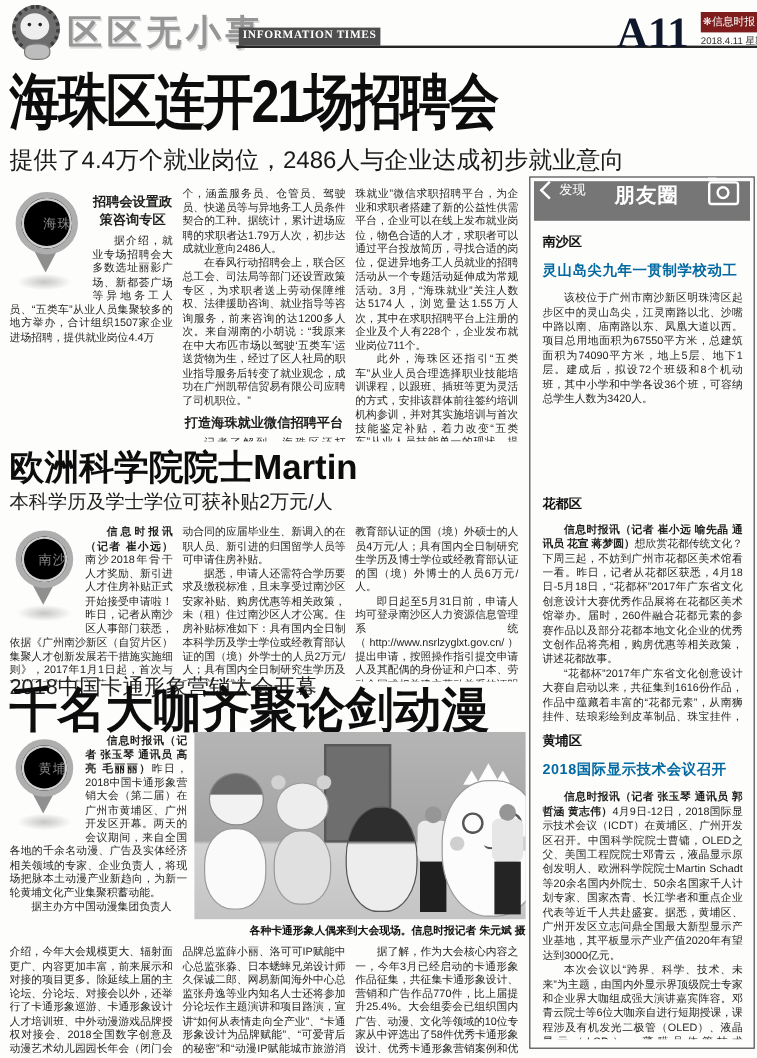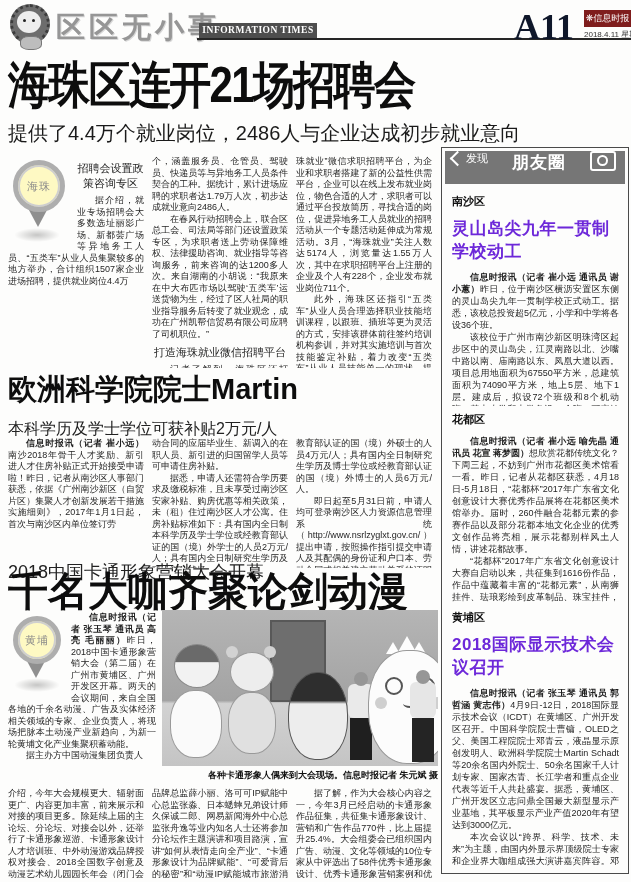--- a/index.html
+++ b/index.html
@@ -24,34 +24,34 @@
       font-size:36px;color:#0f172a;}
   .masthead{position:absolute;left:584px;top:10px;width:47px;height:17px;background:#7f1d1d;color:#fff;
       font-size:9px;line-height:17px;text-align:center;white-space:nowrap;overflow:hidden;}
   .dateline{position:absolute;left:584px;top:29px;width:47px;font-size:8px;color:#333;
       white-space:nowrap;overflow:hidden;}
   
   .hl1{position:absolute;left:8px;top:52px;font-size:50px;font-weight:900;color:#0d0d0d;
       white-space:nowrap;letter-spacing:-2px;transform:scaleX(.84);transform-origin:left top;}
   .deck{position:absolute;left:8px;top:120px;font-size:20px;font-weight:500;color:#1a1a1a;white-space:nowrap;}
   .hl2{position:absolute;left:8px;top:370px;font-size:29px;font-weight:900;color:#0d0d0d;white-space:nowrap;}
-  .deck2{position:absolute;left:8px;top:419px;font-size:16px;color:#222;}
+  .deck2{position:absolute;left:8px;top:408px;font-size:16px;color:#222;}
   .kicker{position:absolute;left:8px;top:560px;font-size:18px;color:#222;}
   .hl3{position:absolute;left:8px;top:564px;font-size:40px;font-weight:900;color:#0d0d0d;white-space:nowrap;}
   
   .col{position:absolute;width:136px;overflow:hidden;}
   .body-p{font-size:9px;line-height:11.5px;text-align:justify;text-indent:2em;margin:0;}
   .body-p.noind{text-indent:0;}
   .credit{font-weight:700;}
-  .subhead{font-size:11px;font-weight:400;text-align:center;margin:5px 0 4px;text-indent:0;}
+  .subhead{font-size:11px;font-weight:700;text-align:center;margin:5px 0 4px;text-indent:0;}
   
   .pin{float:left;width:64px;height:92px;position:relative;margin:2px 5px 0 0;}
   .pin .ring{position:absolute;left:5px;top:2px;width:42px;height:42px;border:5px solid #aeaeae;
-      border-radius:50%;background:#fef9c3;box-shadow:inset 0 0 0 2px #cfcfcf;
-      display:flex;align-items:center;justify-content:center;}
+      border-radius:50%;background:#000000;box-shadow:inset 0 0 0 2px #cfcfcf;
+      display:flex;align-items:center;justify-content:flex-end;}
   .pin .lbl{font-size:11px;color:#8a8a8a;letter-spacing:1px;}
   .pin .tip{position:absolute;left:21px;top:52px;width:0;height:0;border-left:9px solid transparent;
       border-right:9px solid transparent;border-top:17px solid #8f8f8f;}
   .pin .shadow{position:absolute;left:6px;top:70px;width:46px;height:14px;border-radius:50%;
       background:radial-gradient(ellipse,rgba(0,0,0,.22),rgba(0,0,0,0) 70%);}
   .pin.small{width:58px;height:84px;}
   .pin.small .ring{width:38px;height:38px;}
   .pin.small .tip{left:19px;top:47px;}
   .pin.small .shadow{top:64px;}
   
@@ -69,21 +69,21 @@
   .mom-back{display:flex;align-items:center;margin-left:7px;cursor:pointer;}
   .chev{width:9px;height:9px;border-left:2.5px solid #fff;border-bottom:2.5px solid #fff;
       transform:rotate(45deg);margin-right:3px;}
   .mom-back-lbl{font-size:11px;}
   .mom-title{flex:1;text-align:center;font-size:17px;font-weight:700;letter-spacing:1px;}
   .cam{width:22px;height:16px;border:2px solid #fff;border-radius:3px;position:relative;margin-right:9px;}
   .cam::before{content:"";position:absolute;left:5px;top:2px;width:7px;height:7px;border:2px solid #fff;border-radius:50%;}
   .cam::after{content:"";position:absolute;left:-2px;top:-5px;width:7px;height:3px;background:#fff;}
   .side-sec{position:absolute;left:10px;right:9px;overflow:hidden;}
   .side-region{font-size:11px;font-weight:700;color:#111;margin:0 0 8px;}
-  .side-title{font-size:17px;font-weight:700;color:#6d28d9;margin:0 0 8px;letter-spacing:.5px;}
+  .side-title{font-size:12px;font-weight:700;color:#0369a1;margin:0 0 8px;letter-spacing:.5px;}
   .side-p{font-size:9px;line-height:12px;text-align:justify;text-indent:2em;margin:0;}
 </style>
 </head>
 <body>
 
 <div class="page">
 
   <div class="lion">
     <div class="mane"></div>
       <div class="face"></div>
@@ -120,20 +120,27 @@
   </div>
   <div class="col" style="left:296px;top:156px;height:212px;">
     <p class="body-p noind">珠就业”微信求职招聘平台，为企业和求职者搭建了新的公益性供需平台，企业可以在线上发布就业岗位，物色合适的人才，求职者可以通过平台投放简历，寻找合适的岗位，促进异地务工人员就业的招聘活动从一个专题活动延伸成为常规活动。3月，“海珠就业”关注人数达5174人，浏览量达1.55万人次，其中在求职招聘平台上注册的企业及个人有228个，企业发布就业岗位711个。</p>
     <p class="body-p">此外，海珠区还指引“五类车”从业人员合理选择职业技能培训课程，以跟班、插班等更为灵活的方式，安排该群体前往签约培训机构参训，并对其实施培训与首次技能鉴定补贴，着力改变“五类车”从业人员技能单一的现状，提高其就业、择业能力。</p>
   </div>
 
   <div class="hl2">欧洲科学院院士Martin</div>
   <div class="deck2">本科学历及学士学位可获补贴2万元/人</div>
 
   <div class="col" style="left:8px;top:438px;height:130px;">
+    <div class="pin small">
+      <div class="shadow"></div>
+      <div class="tip"></div>
+      <div class="ring">
+          <span class="lbl">南沙</span>
+        </div>
+    </div>
     <p class="body-p"><b class="credit">信息时报讯（记者 崔小远）</b><span>南沙2018年骨干人才奖励、新引进人才住房补贴正式开始接受申请啦！昨日，记者从南沙区人事部门获悉，依据《广州南沙新区（自贸片区）集聚人才创新发展若干措施实施细则》，2017年1月1日起，首次与南沙区内单位签订劳</span></p>
   </div>
   <div class="col" style="left:152px;top:438px;height:130px;">
     <p class="body-p noind">动合同的应届毕业生、新调入的在职人员、新引进的归国留学人员等可申请住房补贴。</p>
     <p class="body-p">据悉，申请人还需符合学历要求及缴税标准，且未享受过南沙区安家补贴、购房优惠等相关政策，未（租）住过南沙区人才公寓。住房补贴标准如下：具有国内全日制本科学历及学士学位或经教育部认证的国（境）外学士的人员2万元/人；具有国内全日制研究生学历及硕士学位或经</p>
   </div>
   <div class="col" style="left:296px;top:438px;height:130px;">
     <p class="body-p noind">教育部认证的国（境）外硕士的人员4万元/人；具有国内全日制研究生学历及博士学位或经教育部认证的国（境）外博士的人员6万元/人。</p>
     <p class="body-p">即日起至5月31日前，申请人均可登录南沙区人力资源信息管理系统（http://www.nsrlzyglxt.gov.cn/）提出申请，按照操作指引提交申请人及其配偶的身份证和户口本、劳动合同或相关建立劳动关系的证明文件等材料。</p>
   </div>
@@ -216,27 +223,26 @@
         <span class="chev"></span>
         <span class="mom-back-lbl">发现</span>
       </div>
       <span class="mom-title">朋友圈</span>
       <span class="cam"></span>
     </div>
 
     <div class="side-sec" style="top:46px;height:212px;">
       <p class="side-region">南沙区</p>
       <p class="side-title">灵山岛尖九年一贯制学校动工</p>
-      <p class="side-p"><b class="credit">信息时报讯（记者 崔小远 通讯员 谢小蕙）</b><span>昨日，位于南沙区横沥安置区东侧的灵山岛尖九年一贯制学校正式动工。据悉，该校总投资超5亿元，小学和中学将各设36个班。</span></p>
       <p class="side-p">该校位于广州市南沙新区明珠湾区起步区中的灵山岛尖，江灵南路以北、沙嘴中路以南、庙南路以东、凤凰大道以西。项目总用地面积为67550平方米，总建筑面积为74090平方米，地上5层、地下1层。建成后，拟设72个班级和8个机动班，其中小学和中学各设36个班，可容纳总学生人数为3420人。</p>
     </div>
 
     <div class="side-sec" style="top:264px;height:192px;">
       <p class="side-region">花都区</p>
-      <p class="side-p"><b class="credit">信息时报讯（记者 崔小远 喻先晶 通讯员 花宣 蒋梦圆）</b><span>想欣赏花都传统文化？下周三起，不妨到广州市花都区美术馆看一看。昨日，记者从花都区获悉，4月18日-5月18日，“花都杯”2017年广东省文化创意设计大赛优秀作品展将在花都区美术馆举办。届时，260件融合花都元素的参赛作品以及部分花都本地文化企业的优秀文创作品将亮相，展示花都别样风土人情，讲述花都故事。</span></p>
+      <p class="side-p"><b class="credit">信息时报讯（记者 崔小远 喻先晶 通讯员 花宣 蒋梦圆）</b><span>想欣赏花都传统文化？下周三起，不妨到广州市花都区美术馆看一看。昨日，记者从花都区获悉，4月18日-5月18日，“花都杯”2017年广东省文化创意设计大赛优秀作品展将在花都区美术馆举办。届时，260件融合花都元素的参赛作品以及部分花都本地文化企业的优秀文创作品将亮相，购房优惠等相关政策，讲述花都故事。</span></p>
       <p class="side-p">“花都杯”2017年广东省文化创意设计大赛自启动以来，共征集到1616份作品，作品中蕴藏着丰富的“花都元素”，从南狮挂件、珐琅彩绘到皮革制品、珠宝挂件，展现花都悠久文化底蕴。</p>
     </div>
 
     <div class="side-sec" style="top:462px;height:256px;">
       <p class="side-region">黄埔区</p>
       <p class="side-title">2018国际显示技术会议召开</p>
       <p class="side-p"><b class="credit">信息时报讯（记者 张玉琴 通讯员 郭哲涵 黄志伟）</b><span>4月9日-12日，2018国际显示技术会议（ICDT）在黄埔区、广州开发区召开。中国科学院院士曹镛，OLED之父、美国工程院院士邓青云，液晶显示原创发明人、欧洲科学院院士Martin Schadt等20余名国内外院士、50余名国家千人计划专家、国家杰青、长江学者和重点企业代表等近千人共赴盛宴。据悉，黄埔区、广州开发区立志问鼎全国最大新型显示产业基地，其平板显示产业产值2020年有望达到3000亿元。</span></p>
       <p class="side-p">本次会议以“跨界、科学、技术、未来”为主题，由国内外显示界顶级院士专家和企业界大咖组成强大演讲嘉宾阵容。邓青云院士等6位大咖亲自进行短期授课，课程涉及有机发光二极管（OLED）、液晶显示（LCD）、薄膜晶体管技术（TFT）、人工智能（AI）等四大领域。</p>
     </div>
   </div>

